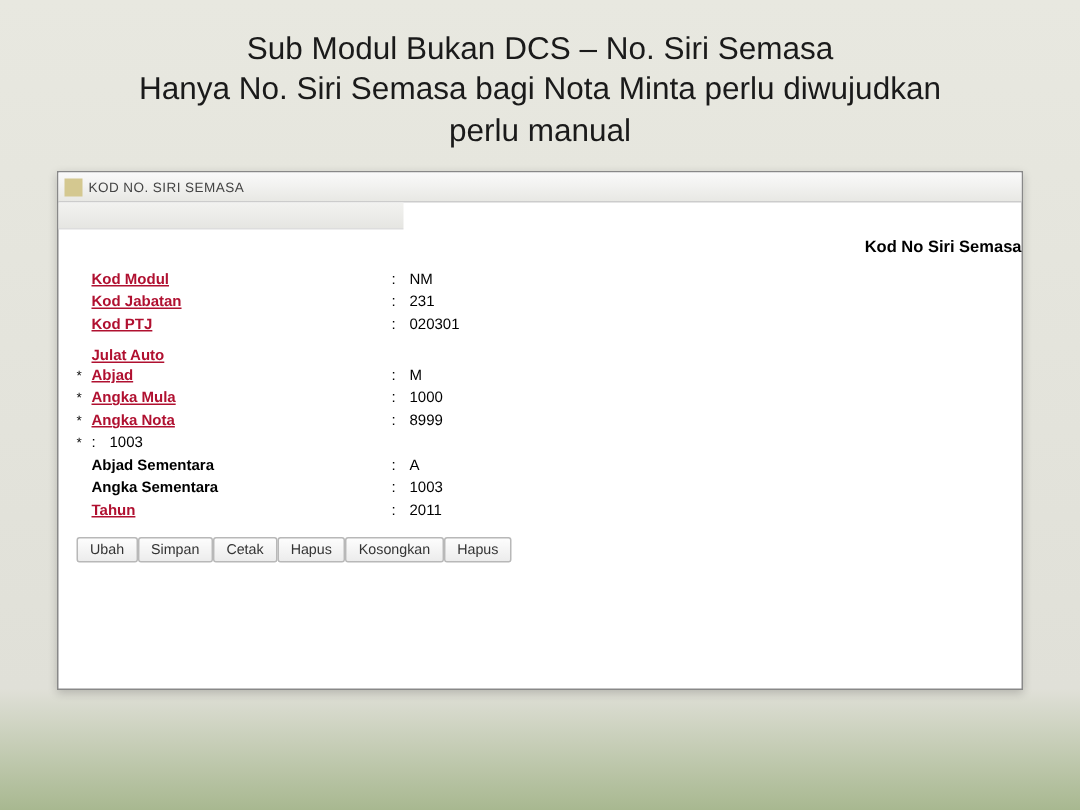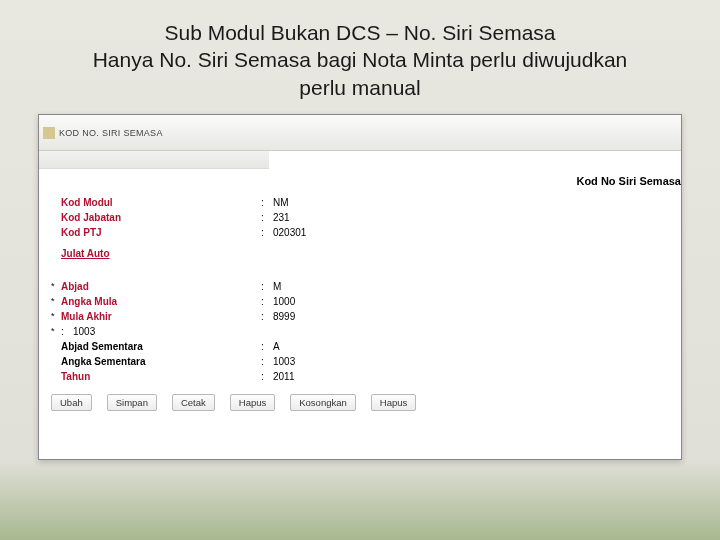--- a/index.html
+++ b/index.html
@@ -26,21 +26,21 @@
       top: 114px;
       left: 38px;
       width: 644px;
       height: 346px;
       background: #fff;
       border: 1px solid #888;
       box-shadow: 0 2px 6px rgba(0,0,0,0.2);
       font-size: 10px;
     }
     .titlebar {
-      height: 36px;
+      height: 20px;
       background: linear-gradient(to bottom, #fafafa, #e8e8e4);
       border-bottom: 1px solid #ccc;
       display: flex;
       align-items: center;
       padding: 0 4px;
     }
     .titlebar .win-icon {
       width: 12px;
       height: 12px;
       background: #d4c890;
@@ -79,46 +79,47 @@
       color: #000;
       font-size: 9px;
     }
     .label {
       width: 200px;
       font-size: 10px;
     }
     .label-red {
       color: #b01030;
       font-weight: bold;
+      text-decoration: underline;
     }
     .label-black {
       color: #000;
       font-weight: bold;
     }
     .colon {
       width: 12px;
       color: #000;
       font-size: 10px;
     }
     .value {
       color: #000;
       font-size: 10px;
     }
     .section-head {
       color: #b01030;
       font-weight: bold;
       font-size: 10px;
       text-decoration: underline;
       margin-top: 8px;
-      margin-bottom: 20px;
+      margin-bottom: 0;
       padding-left: 10px;
     }
     .btn-row {
       display: flex;
-      gap: 15px;
+      gap: 0;
       padding: 10px 12px 0;
       align-items: flex-end;
     }
     .btn {
       font-size: 9.5px;
       color: #333;
       background: linear-gradient(to bottom, #fdfdfd, #ececec);
       border: 1px solid #b8b8b8;
       border-radius: 2px;
       padding: 2px 8px;
@@ -178,21 +179,21 @@
       <span class="value">M</span>
     </div>
     <div class="row">
       <span class="marker">*</span>
       <span class="label label-red">Angka Mula</span>
       <span class="colon">:</span>
       <span class="value">1000</span>
     </div>
     <div class="row">
       <span class="marker">*</span>
-      <span class="label label-red">Mula Akhir</span>
+      <span class="label label-red">Angka Nota</span>
       <span class="colon">:</span>
       <span class="value">8999</span>
     </div>
     <div class="row">
       <span class="marker">*</span>
       <span class="colon">:</span>
       <span class="value">1003</span>
     </div>
     <div class="row">
       <span class="marker"></span>

